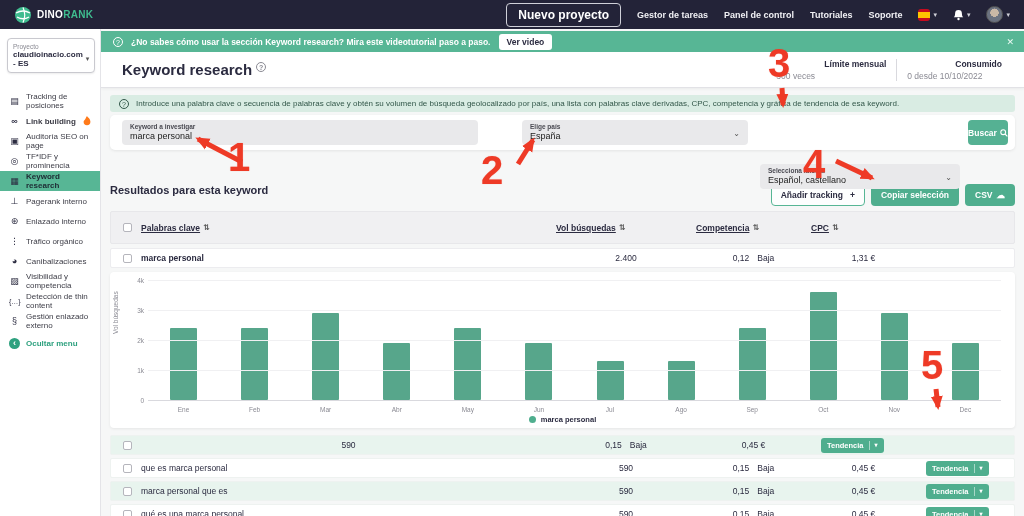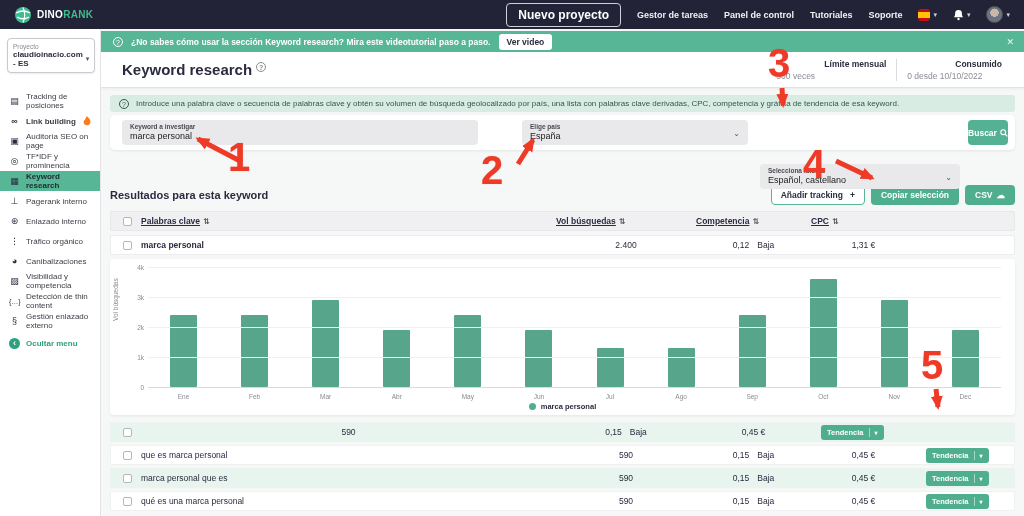--- a/index.html
+++ b/index.html
@@ -78,31 +78,31 @@
   .field .fvalue{font-size:9px;color:#222;margin-top:1px;}
   .field.select{cursor:pointer;}
   .field .chev{position:absolute;right:8px;top:9px;font-size:8px;color:#555;}
   .f-keyword{left:12px;width:356px;}
   .f-country{left:412px;width:226px;}
   .f-lang{left:650px;width:200px;margin-top:44px;}
   .btn-search{position:absolute;left:858px;top:5px;width:40px;height:25px;background:#55b193;
               border:none;border-radius:4px;color:#fff;font-size:8.5px;font-weight:bold;cursor:pointer;
               display:flex;align-items:center;justify-content:center;gap:3px;padding:0;}
 
-  .results-header{margin-top:34px;height:22px;display:flex;align-items:center;}
+  .results-header{margin-top:34px;height:22px;display:flex;}
   .results-title{font-size:11px;font-weight:bold;color:#2b2b40;}
   .results-actions{margin-left:auto;display:flex;gap:6px;}
   .btn-ghost-green{background:#fdfefe;border:1px solid #57b695;color:#2b2b40;font-size:8.5px;
                    font-weight:bold;border-radius:4px;padding:4px 9px;cursor:pointer;
                    display:flex;align-items:center;gap:7px;}
   .btn-green{background:#4fae8e;border:none;color:#fff;font-size:8.5px;font-weight:bold;
              border-radius:4px;padding:4px 10px;cursor:pointer;display:flex;align-items:center;gap:4px;}
 
   .tgrid{display:grid;grid-template-columns:30px 415px 140px 115px 105px 1fr;align-items:center;}
-  .table-head{margin-top:5px;height:20px;background:#f0f0f2;border:1px solid #e7e7ea;border-radius:2px;
+  .table-head{margin-top:5px;height:33px;background:#f0f0f2;border:1px solid #e7e7ea;border-radius:2px;
               font-size:8.5px;font-weight:bold;color:#2b2b40;}
   .th{display:flex;align-items:center;gap:3px;cursor:pointer;}
   .th .tx{text-decoration:underline;}
   .sort{font-size:8px;color:#555;}
   .cb{width:9px;height:9px;border:1px solid #b5b5bc;border-radius:2px;background:#fff;
       margin-left:12px;cursor:pointer;display:block;}
   .row{height:20px;background:#fff;border:1px solid #ececef;border-radius:2px;font-size:8.5px;}
   .main-row{margin-top:4px;}
   .row .kw{font-weight:bold;}
   .cell-c{text-align:center;}
@@ -125,21 +125,21 @@
   .legend{position:absolute;left:0;right:0;bottom:4px;display:flex;align-items:center;
           justify-content:center;gap:5px;font-size:7.5px;font-weight:bold;color:#2b2b40;}
   .ldot{width:7px;height:7px;border-radius:50%;background:#4fae8e;display:inline-block;}
 
   
   .derived{margin-top:7px;}
   .drow{height:20px;margin-bottom:3px;border-radius:2px;font-size:8.5px;border:1px solid #eef2f0;}
   .drow:nth-child(odd){background:#e8f4ee;}
   .drow:nth-child(even){background:#fff;}
   .btn-trend{background:#4fae8e;border:none;border-radius:3px;color:#fff;font-size:7.5px;
-             font-weight:bold;padding:3px 6px;cursor:pointer;display:inline-flex;align-items:center;gap:5px;
+             font-weight:bold;padding:3px 6px;cursor:pointer;display:inline-flex;gap:5px;
              margin-left:10px;}
   .btn-trend .sep{width:1px;height:9px;background:rgba(255,255,255,.5);display:inline-block;}
   .btn-trend .tchev{font-size:6px;}
 
   
   .ann-svg{position:absolute;left:0;top:0;width:1024px;height:516px;z-index:20;pointer-events:none;}
   .ann-num{position:absolute;z-index:21;color:#ee3a26;font-size:40px;font-weight:800;line-height:.8;
            pointer-events:none;text-shadow:0 0 1px rgba(238,58,38,.4);}
   #ann1{left:228px;top:141px;}
   #ann2{left:481px;top:154px;}

